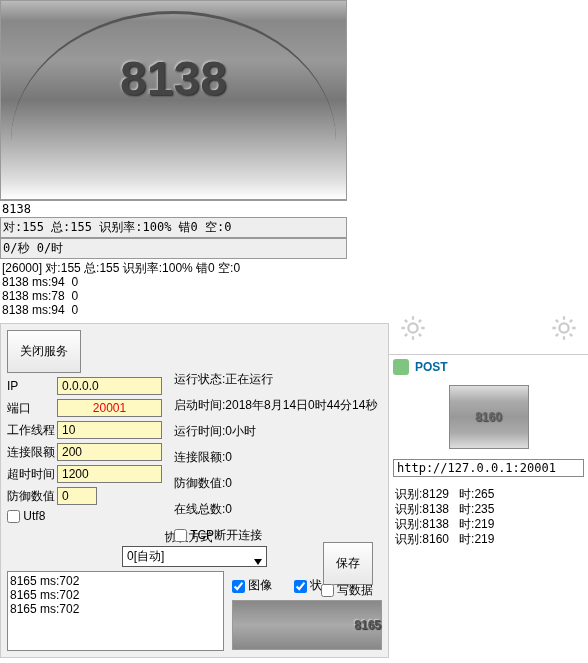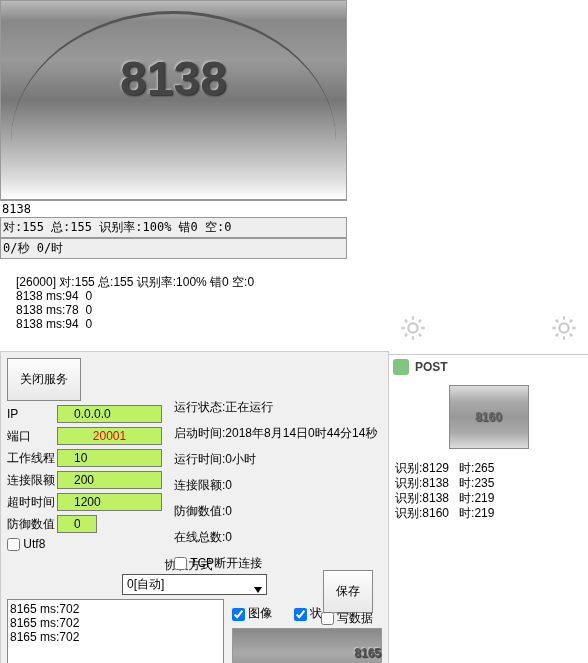--- a/index.html
+++ b/index.html
@@ -2,48 +2,48 @@
 <html><head>
 <meta charset="utf-8">
 <style>
 * { box-sizing: border-box; margin: 0; padding: 0; font-family: "SimSun", "Microsoft YaHei", sans-serif; font-size: 12px; }
 body { width: 588px; height: 663px; background: #fff; position: relative; overflow: hidden; }
 .top-image { width: 347px; height: 200px; background: linear-gradient(to bottom, #bbb 0%, #888 10%, #999 30%, #777 50%, #aaa 70%, #ddd 90%, #fff 100%); position: relative; border: 1px solid #999; }
 .top-image .part-number { position: absolute; top: 50px; left: 50%; transform: translateX(-50%); font-size: 48px; font-weight: bold; color: #444; font-family: Arial, sans-serif; text-shadow: 1px 1px 2px #222, -1px -1px 2px #ccc; }
 .top-image .arc { position: absolute; top: 10px; left: 10px; right: 10px; height: 130px; border-top: 3px solid #555; border-radius: 50% 50% 0 0 / 100% 100% 0 0; }
 .result-line { width: 347px; border-top: 1px solid #999; padding: 1px 2px; font-family: "SimSun", monospace; }
 .stat-bar { width: 347px; background: #eee; border: 1px solid #999; padding: 1px 2px; font-family: "SimSun", monospace; }
-.log-block { width: 347px; padding: 16px; font-family: "SimSun", monospace; line-height: 14px; }
+.log-block { width: 347px; padding: 2px; font-family: "SimSun", monospace; line-height: 14px; }
 .log-block div { white-space: pre; }
 .main-area { display: flex; margin-top: 4px; }
 .server-panel { width: 389px; background: #f0f0f0; border: 1px solid #ccc; padding: 6px; position: relative; }
 .btn { background: linear-gradient(#fdfdfd, #e8e8e8); border: 1px solid #888; padding: 12px 12px; cursor: pointer; display: inline-block; }
 .row { display: flex; align-items: center; margin: 4px 0; }
 .lbl { width: 50px; }
-.inp { border: 1px solid #7a7a7a; background: #bef264; padding: 1px 16px; width: 105px; height: 18px; }
+.inp { border: 1px solid #7a7a7a; background: #fef9c3; padding: 1px 4px; width: 105px; height: 18px; }
 .inp.red { color: #e00; text-align: center; }
 .status-col { position: absolute; left: 173px; top: 38px; }
 .status-col .srow { margin: 9px 0; }
 .save-btn { position: absolute; right: 15px; top: 218px; }
 .cb { vertical-align: middle; }
 .proto-row { display: flex; align-items: center; margin-top: 6px; flex-direction: column; }
 .select-box { background: #fff; border: 1px solid #555; padding: 1px 4px; width: 145px; display: flex; justify-content: space-between; align-items: flex-end; cursor: pointer; }
 .select-box .dn { width: 0; height: 0; border-left: 4px solid transparent; border-right: 4px solid transparent; border-top: 6px solid #000; }
 .bottom-row { display: flex; margin-top: 4px; }
 .log-box { width: 220px; height: 80px; background: #fff; border: 1px solid #888; padding: 2px; font-family: "SimSun", monospace; line-height: 14px; overflow: auto; }
 .preview-panel { margin-left: 8px; }
 .preview-panel .cbs { margin: 6px 0; }
 .preview-panel .cbs label { margin-right: 18px; }
 .preview-img { width: 150px; height: 50px; background: linear-gradient(#888, #aaa, #888); display: flex; align-items: center; justify-content: flex-end; font-size: 22px; font-weight: bold; color: #555; font-family: Arial; text-shadow: 1px 1px 1px #333, -1px -1px 1px #ccc; border: 1px solid #999; }
 .right-panel { width: 199px; position: absolute; left: 389px; top: 314px; }
 .gear-row { height: 40px; display: flex; justify-content: space-between; padding: 0 10px; }
 .gear { width: 28px; height: 28px; position: relative; }
 .gear svg { width: 28px; height: 28px; }
 .post-panel { border-top: 1px solid #ccc; padding: 4px; }
-.post-hdr { display: flex; align-items: center; color: #404040; font-weight: bold; font-size: 13px; }
+.post-hdr { display: flex; align-items: center; color: #0369a1; font-weight: bold; font-size: 13px; }
 .post-hdr .picon { width: 16px; height: 16px; background: #7fc47f; border-radius: 3px; margin-right: 6px; position: relative; }
 .thumb { width: 80px; height: 64px; margin: 10px auto; background: linear-gradient(#ddd, #aaa, #999, #aaa, #ddd); display: flex; align-items: center; justify-content: center; font-size: 14px; font-weight: bold; color: #666; font-family: Arial; border: 1px solid #888; text-shadow: 1px 1px 1px #444; }
 .url-box { background: #fff; border: 1px solid #888; padding: 1px 3px; margin: 8px 0; font-family: monospace; overflow: hidden; white-space: nowrap; }
 .result-table { font-family: "SimSun", monospace; line-height: 15px; padding: 2px; }
 .result-table div { white-space: pre; }
 .writecb { position: absolute; right: 15px; top: 258px; }
 </style>
 </head>
 <body>
 
@@ -146,20 +146,21 @@
         </svg></span>
   </div>
   <div class="post-panel">
     <div class="post-hdr">
       <span class="picon"></span>
       <span>POST</span>
     </div>
     <div class="thumb">
         <span>8160</span>
       </div>
+    <div class="url-box">http://127.0.0.1:20001</div>
     <div class="result-table">
       <div><span>识别</span>:<span>8129</span>   <span>时</span>:<span>265</span></div>
       <div><span>识别</span>:<span>8138</span>   <span>时</span>:<span>235</span></div>
       <div><span>识别</span>:<span>8138</span>   <span>时</span>:<span>219</span></div>
       <div><span>识别</span>:<span>8160</span>   <span>时</span>:<span>219</span></div>
     </div>
   </div>
 </div>
 
 </body></html>

